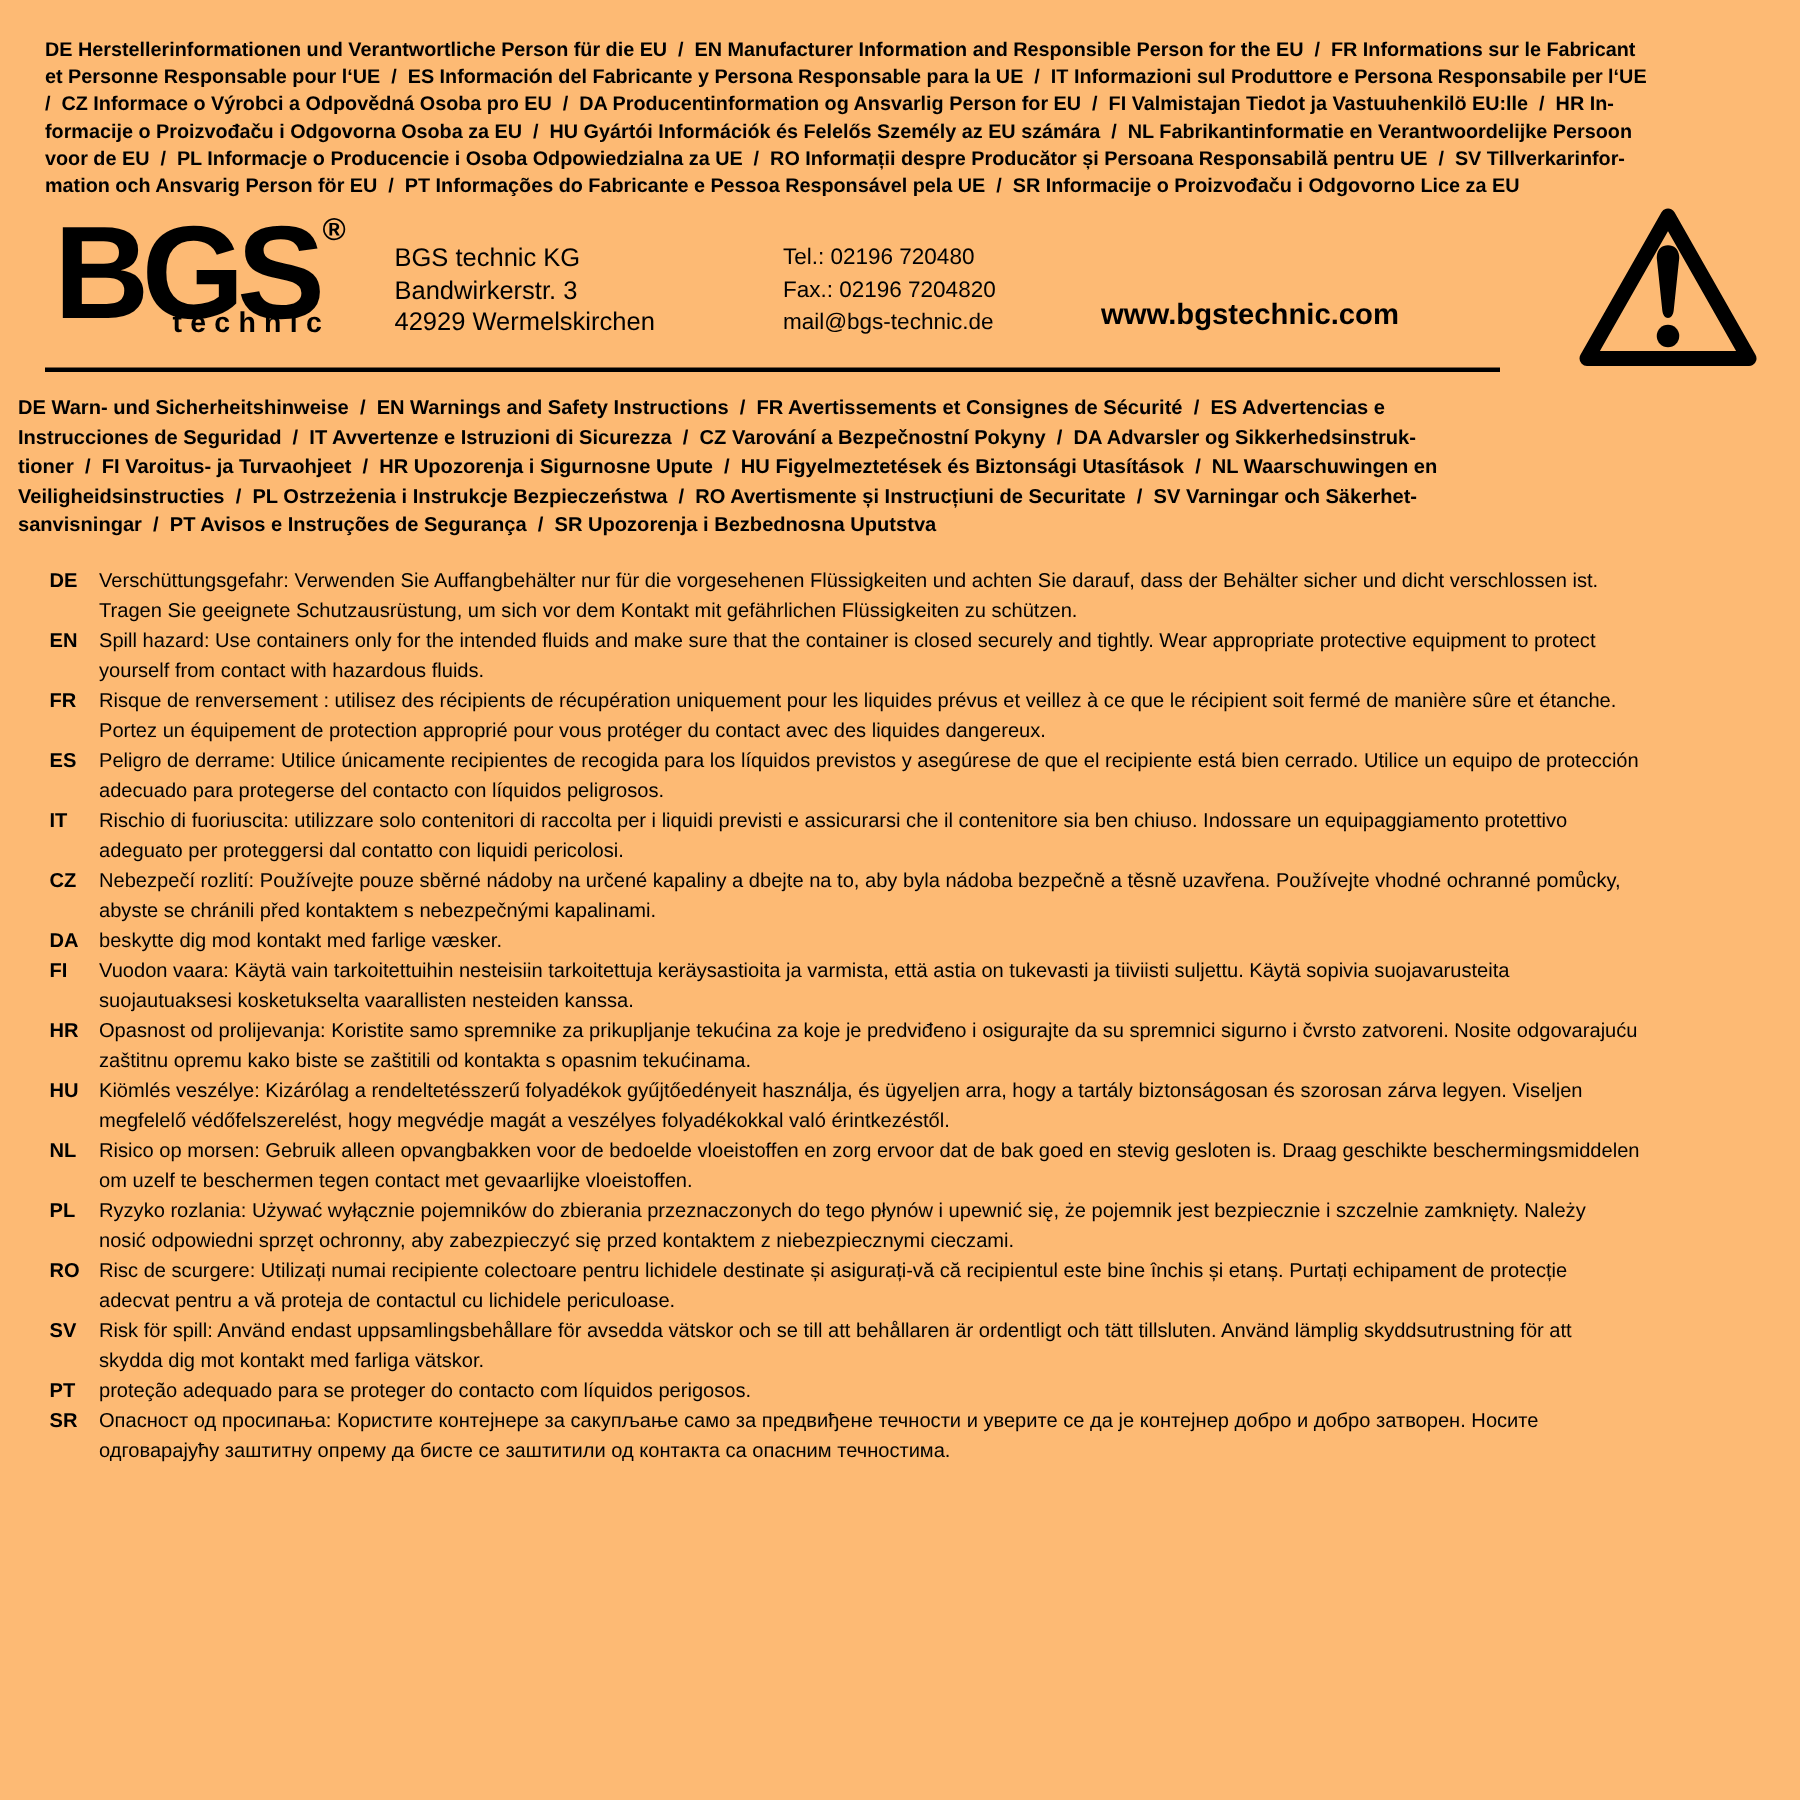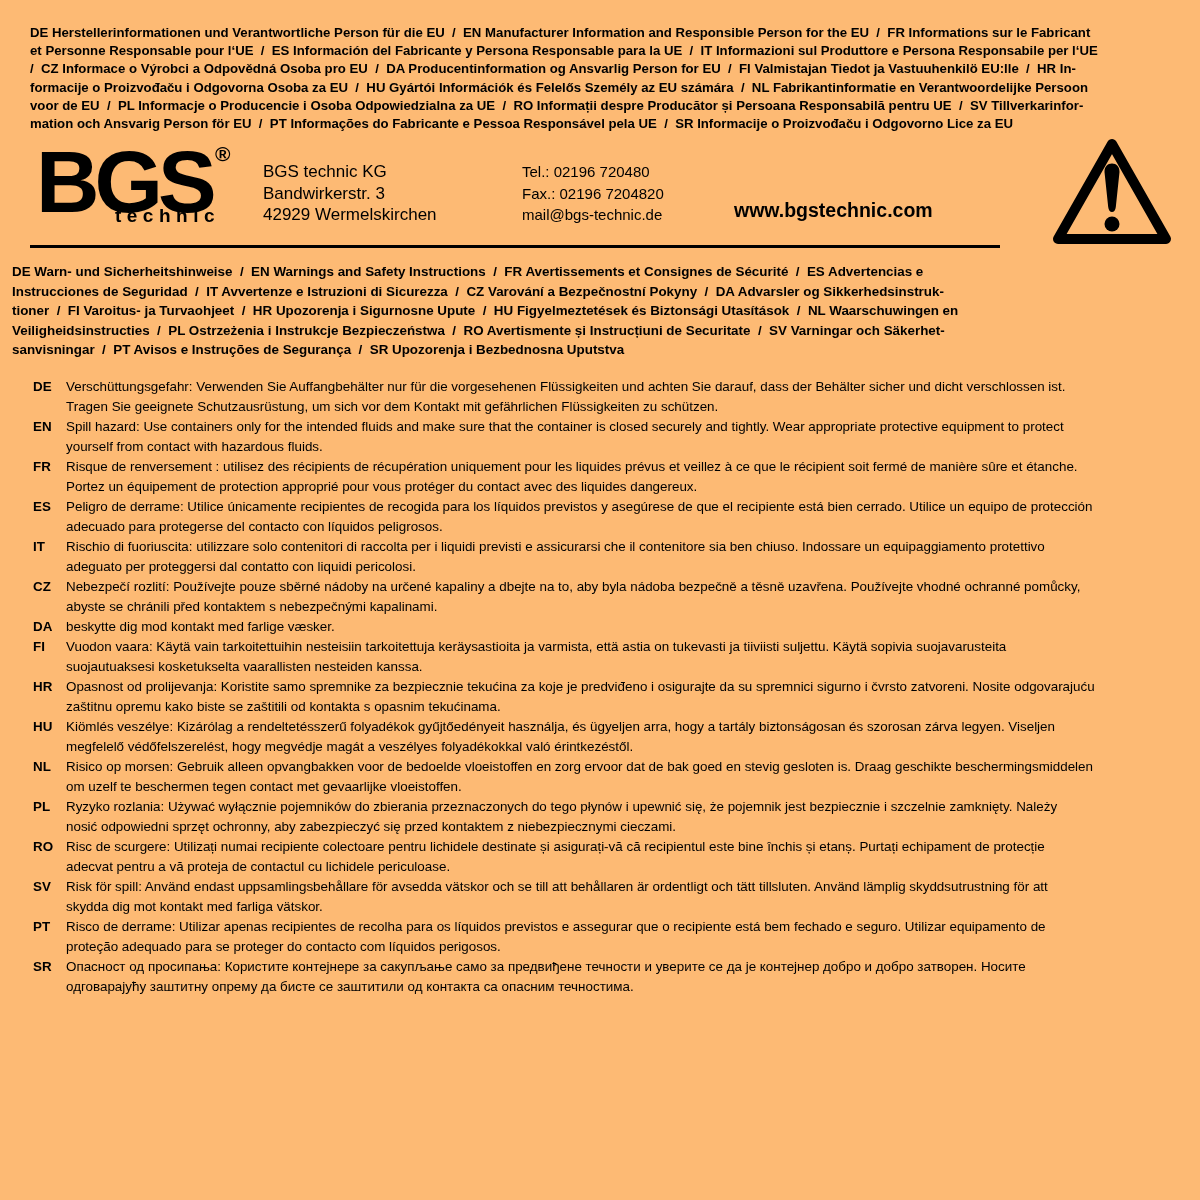--- a/index.html
+++ b/index.html
@@ -158,21 +158,21 @@
       <div class="code">FI</div>
       <div class="lines">
           <div class="ln">Vuodon vaara: Käytä vain tarkoitettuihin nesteisiin tarkoitettuja keräysastioita ja varmista, että astia on tukevasti ja tiiviisti suljettu. Käytä sopivia suojavarusteita</div>
           <div class="ln">suojautuaksesi kosketukselta vaarallisten nesteiden kanssa.</div>
         </div>
     </div>
 
     <div class="item">
       <div class="code">HR</div>
       <div class="lines">
-          <div class="ln">Opasnost od prolijevanja: Koristite samo spremnike za bezpiecznie tekućina za koje je predviđeno i osigurajte da su spremnici sigurno i čvrsto zatvoreni. Nosite odgovarajuću</div>
+          <div class="ln">Opasnost od prolijevanja: Koristite samo spremnike za prikupljanje tekućina za koje je predviđeno i osigurajte da su spremnici sigurno i čvrsto zatvoreni. Nosite odgovarajuću</div>
           <div class="ln">zaštitnu opremu kako biste se zaštitili od kontakta s opasnim tekućinama.</div>
         </div>
     </div>
 
     <div class="item">
       <div class="code">HU</div>
       <div class="lines">
           <div class="ln">Kiömlés veszélye: Kizárólag a rendeltetésszerű folyadékok gyűjtőedényeit használja, és ügyeljen arra, hogy a tartály biztonságosan és szorosan zárva legyen. Viseljen</div>
           <div class="ln">megfelelő védőfelszerelést, hogy megvédje magát a veszélyes folyadékokkal való érintkezéstől.</div>
         </div>
@@ -206,21 +206,20 @@
       <div class="code">SV</div>
       <div class="lines">
           <div class="ln">Risk för spill: Använd endast uppsamlingsbehållare för avsedda vätskor och se till att behållaren är ordentligt och tätt tillsluten. Använd lämplig skyddsutrustning för att</div>
           <div class="ln">skydda dig mot kontakt med farliga vätskor.</div>
         </div>
     </div>
 
     <div class="item">
       <div class="code">PT</div>
       <div class="lines">
-          <div class="ln">Risco de derrame: Utilizar apenas recipientes de recolha para os líquidos previstos e assegurar que o recipiente está bem fechado e seguro. Utilizar equipamento de</div>
           <div class="ln">proteção adequado para se proteger do contacto com líquidos perigosos.</div>
         </div>
     </div>
 
     <div class="item">
       <div class="code">SR</div>
       <div class="lines">
           <div class="ln">Опасност од просипања: Користите контејнере за сакупљање само за предвиђене течности и уверите се да је контејнер добро и добро затворен. Носите</div>
           <div class="ln">одговарајућу заштитну опрему да бисте се заштитили од контакта са опасним течностима.</div>
         </div>

